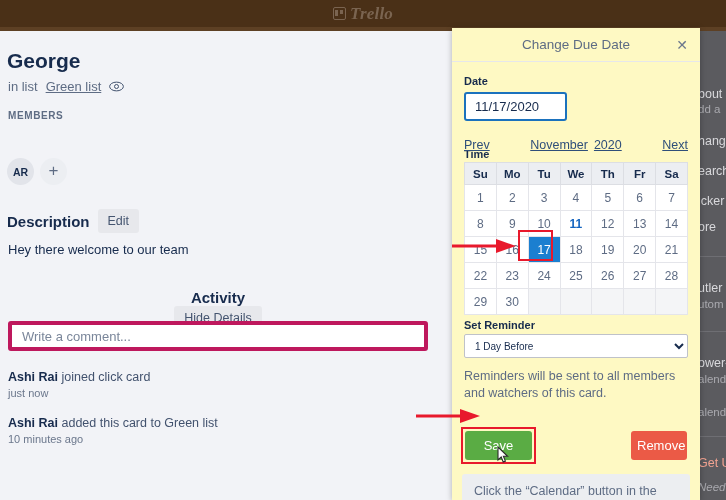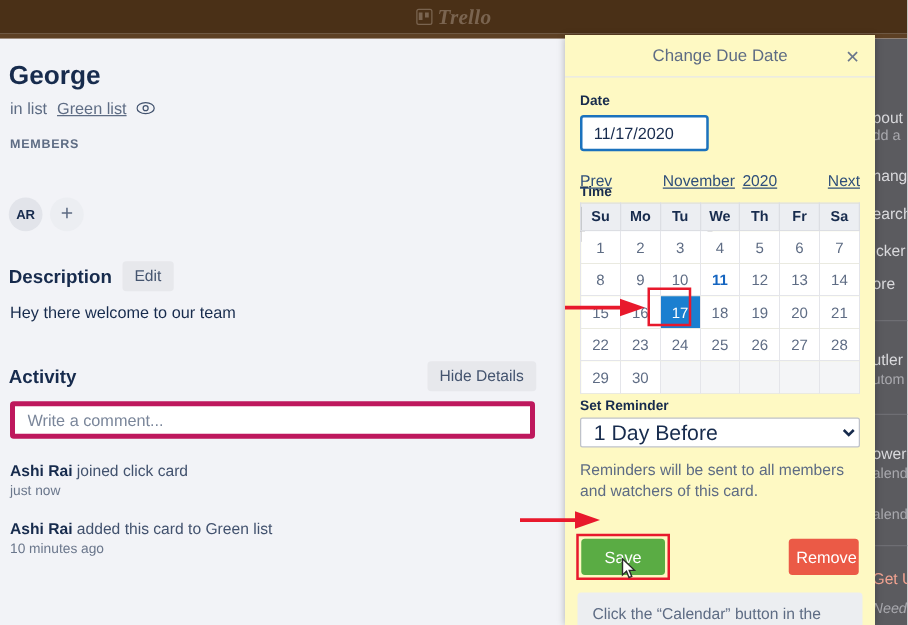--- a/index.html
+++ b/index.html
@@ -179,20 +179,21 @@
     color: #172b4d;
   }
 
   #activity-header {
     position: absolute;
     left: 7px; top: 258px;
     width: 422px;
     display: flex;
     align-items: center;
     justify-content: space-between;
+    flex-direction: column;
   }
   #activity-header .sec-title {
     font-size: 15px;
     font-weight: bold;
     color: #172b4d;
   }
 
   #comment-input {
     position: absolute;
     left: 8px; top: 290px;
@@ -396,21 +397,21 @@
     font-size: 11px;
     font-weight: bold;
     color: #172b4d;
   }
   #reminder-select {
     position: absolute;
     left: 12px; top: 306px;
     width: 224px;
     height: 24px;
     box-sizing: border-box;
-    font-size: 17px;
+    font-size: 10px;
     color: #172b4d;
     background: #ffffff;
     border: 1px solid #bfc2c9;
     border-radius: 2px;
     padding: 0 6px;
     font-family: "Liberation Sans", sans-serif;
   }
   #reminder-note {
     position: absolute;
     left: 12px; top: 340px;

